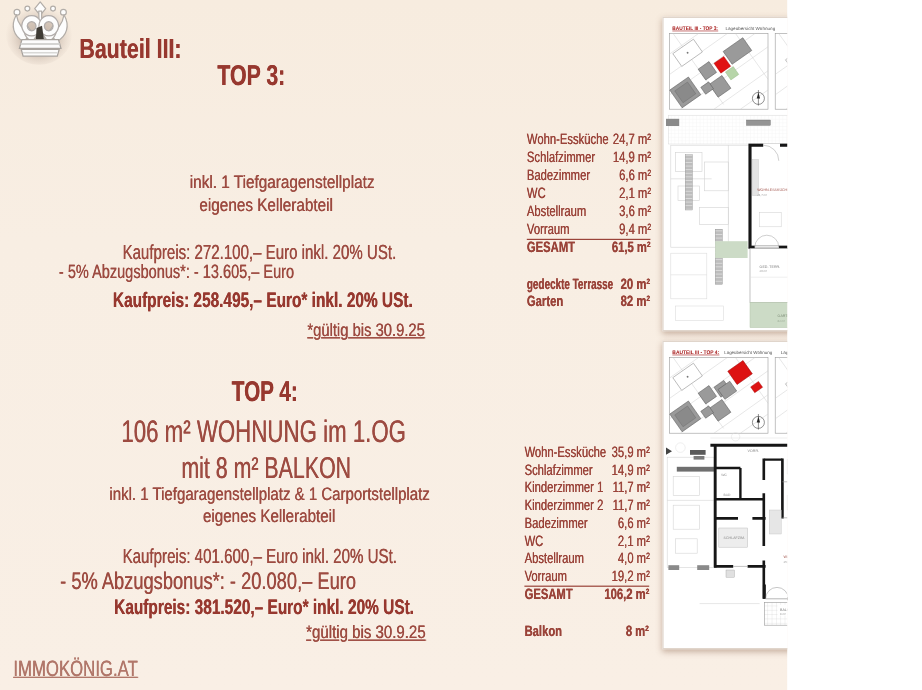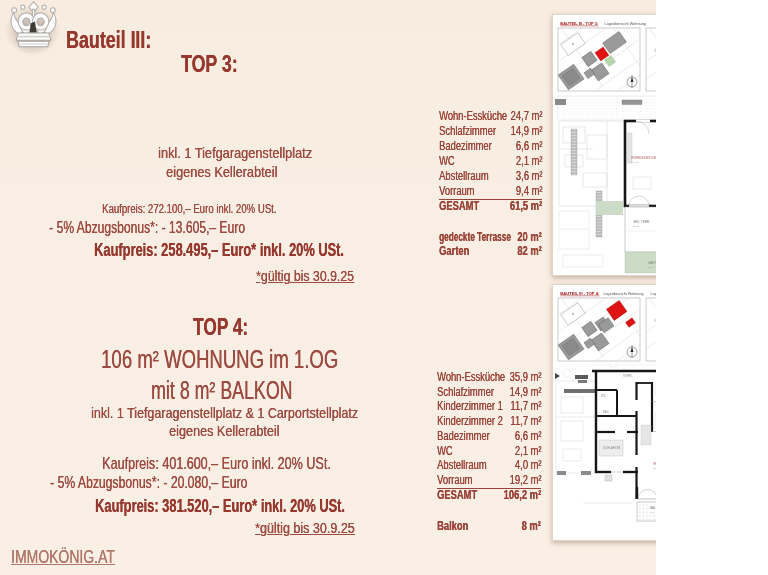--- a/index.html
+++ b/index.html
@@ -52,41 +52,41 @@
 <div class="t b" style="left:66px;top:29px;font-size:23px"><span id="w1" style="transform:scaleX(0.775)">Bauteil III:</span></div>
 
 <div class="t b" style="left:181px;top:52px;font-size:24px"><span id="w2" style="transform:scaleX(0.74)">TOP 3:</span></div>
 
 
 
 <div class="t" style="left:158px;top:145px;font-size:15px"><span id="w5" style="transform:scaleX(0.851)">inkl. 1 Tiefgaragenstellplatz</span></div>
 
 <div class="t" style="left:166px;top:164px;font-size:15px"><span id="w6" style="transform:scaleX(0.85)">eigenes Kellerabteil</span></div>
 
-<div class="t" style="left:102px;top:202px;font-size:13px"><span id="w7" style="transform:scaleX(0.738)">Kaufpreis: 272.100,– Euro inkl. 20% USt.</span></div>
+<div class="t" style="left:102px;top:202px;font-size:17px"><span id="w7" style="transform:scaleX(0.738)">Kaufpreis: 272.100,– Euro inkl. 20% USt.</span></div>
 
 <div class="t" style="left:49px;top:220px;font-size:16px"><span id="w8" style="transform:scaleX(0.757)">- 5% Abzugsbonus*: - 13.605,– Euro</span></div>
 
 <div class="t b" style="left:94px;top:242px;font-size:17.5px"><span id="w9" style="transform:scaleX(0.734)">Kaufpreis: 258.495,– Euro* inkl. 20% USt.</span></div>
 
 <div class="t" style="left:256px;top:268px;font-size:15px"><span id="w10" style="transform:scaleX(0.821);text-decoration:underline">*gültig bis 30.9.25</span></div>
 
 <div class="t b" style="left:193px;top:315px;font-size:24px"><span id="w11" style="transform:scaleX(0.72)">TOP 4:</span></div>
 
 <div class="t" style="left:101px;top:346px;font-size:26px"><span id="w12" style="transform:scaleX(0.714)">106 m² WOHNUNG im 1.OG</span></div>
 
 <div class="t" style="left:151px;top:378px;font-size:25px"><span id="w13" style="transform:scaleX(0.712)">mit 8 m² BALKON</span></div>
 
 <div class="t" style="left:91px;top:405px;font-size:15px"><span id="w14" style="transform:scaleX(0.834)">inkl. 1 Tiefgaragenstellplatz &amp; 1 Carportstellplatz</span></div>
 
 <div class="t" style="left:169px;top:423px;font-size:15px"><span id="w15" style="transform:scaleX(0.843)">eigenes Kellerabteil</span></div>
 
 <div class="t" style="left:102px;top:455px;font-size:17px"><span id="w16" style="transform:scaleX(0.74)">Kaufpreis: 401.600,– Euro inkl. 20% USt.</span></div>
 
-<div class="t" style="left:50px;top:475px;font-size:16px"><span id="w17" style="transform:scaleX(0.762)">- 5% Abzugsbonus*: - 20.080,– Euro</span></div>
+<div class="t" style="left:50px;top:475px;font-size:20px"><span id="w17" style="transform:scaleX(0.762)">- 5% Abzugsbonus*: - 20.080,– Euro</span></div>
 
 <div class="t b" style="left:95px;top:498px;font-size:17.5px"><span id="w18" style="transform:scaleX(0.734)">Kaufpreis: 381.520,– Euro* inkl. 20% USt.</span></div>
 
 <div class="t" style="left:255px;top:520px;font-size:15px"><span id="w19" style="transform:scaleX(0.835);text-decoration:underline">*gültig bis 30.9.25</span></div>
 
 <div class="t" style="left:11px;top:548px;font-size:18.5px;color:#b1776a"><span id="w20" style="transform:scaleX(0.755);text-decoration:underline">IMMOKÖNIG.AT</span></div>
 
 <div id="list3">
 
 <div class="row" style="left:439px;top:110px;width:103px;font-size:12.5px">

